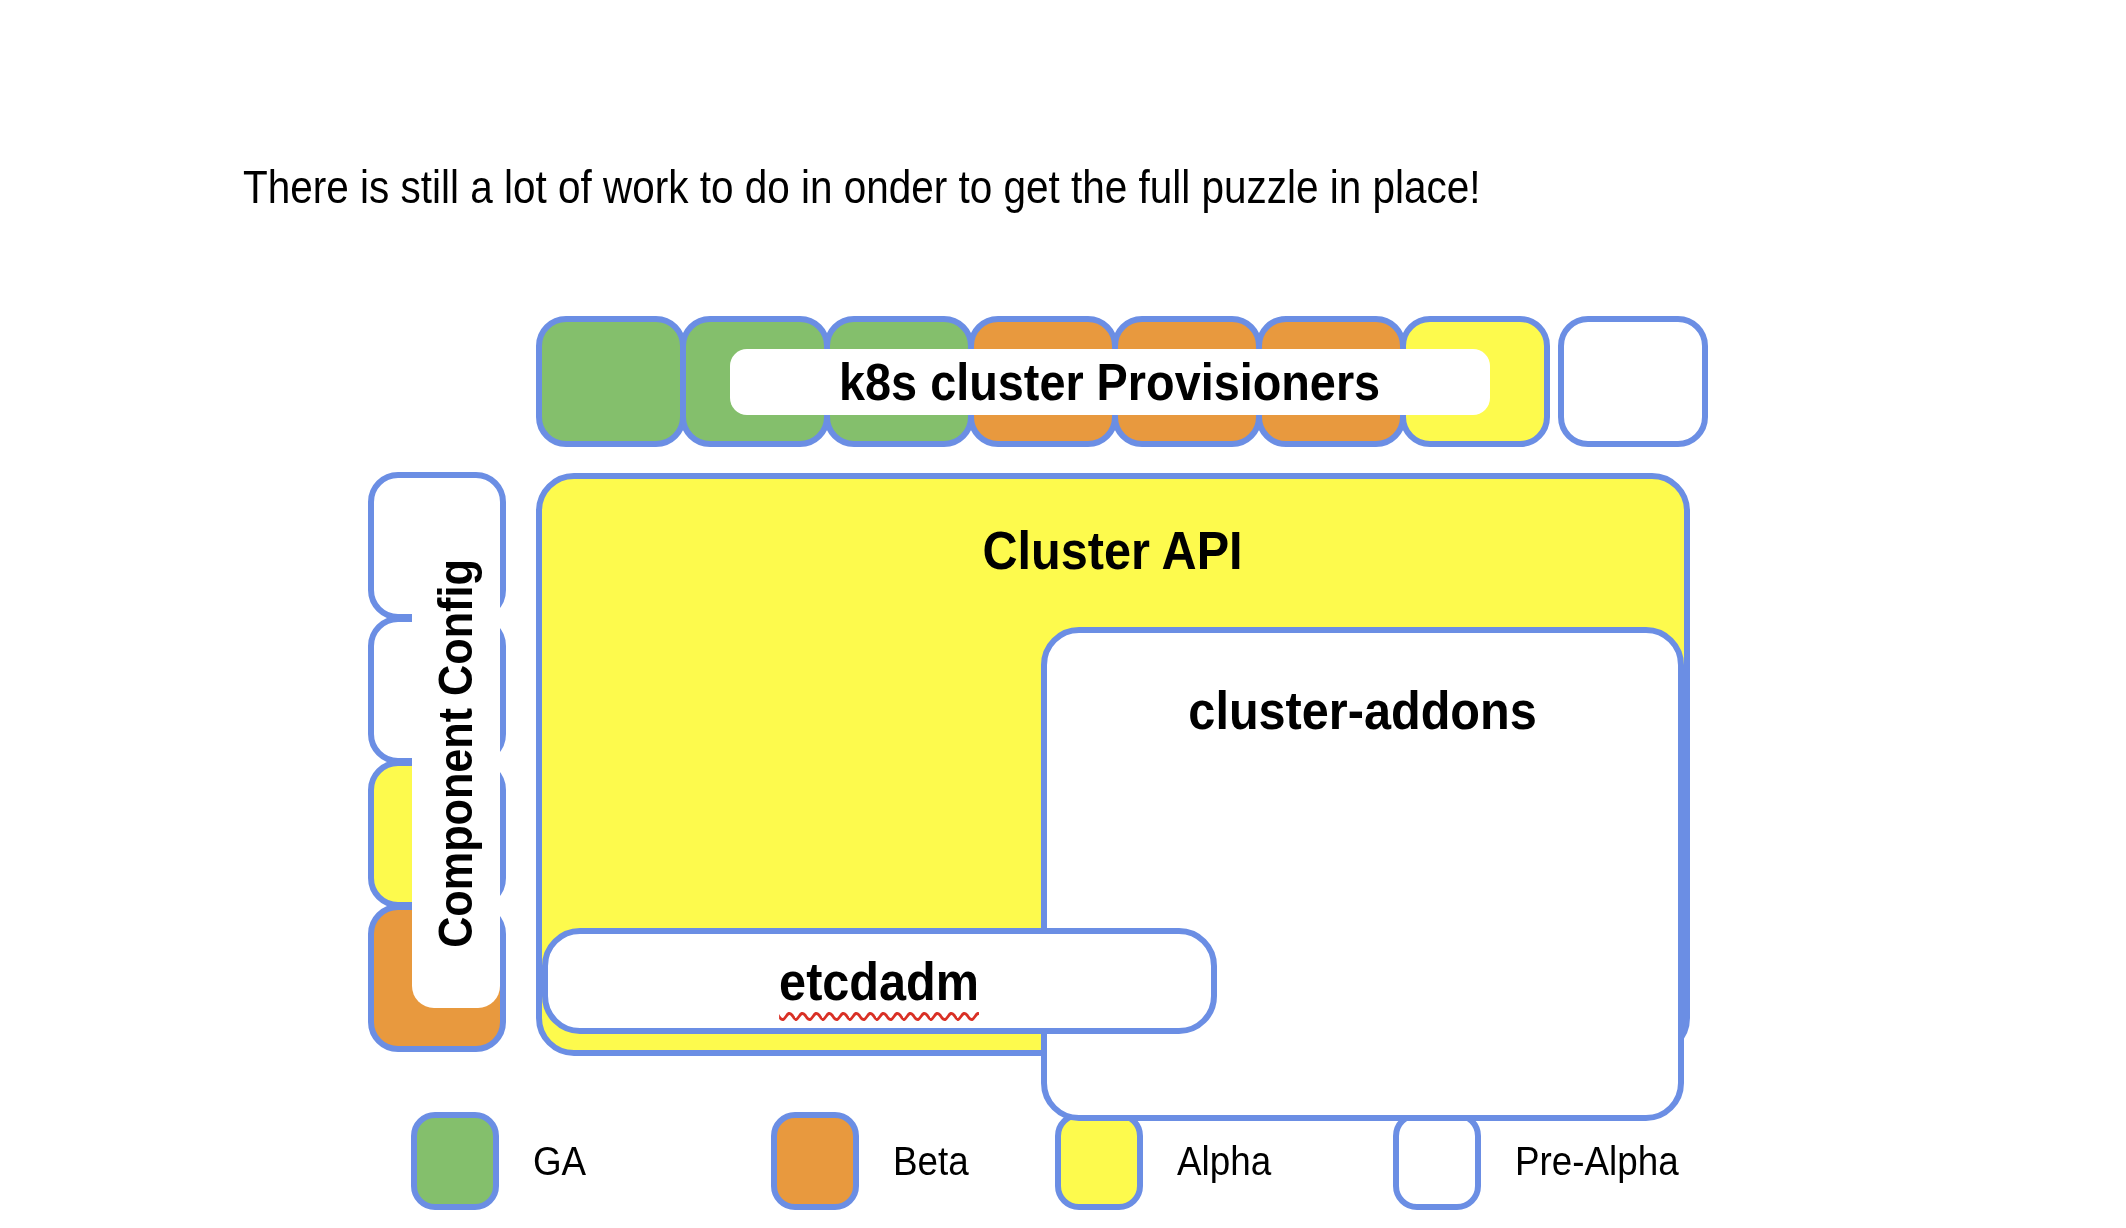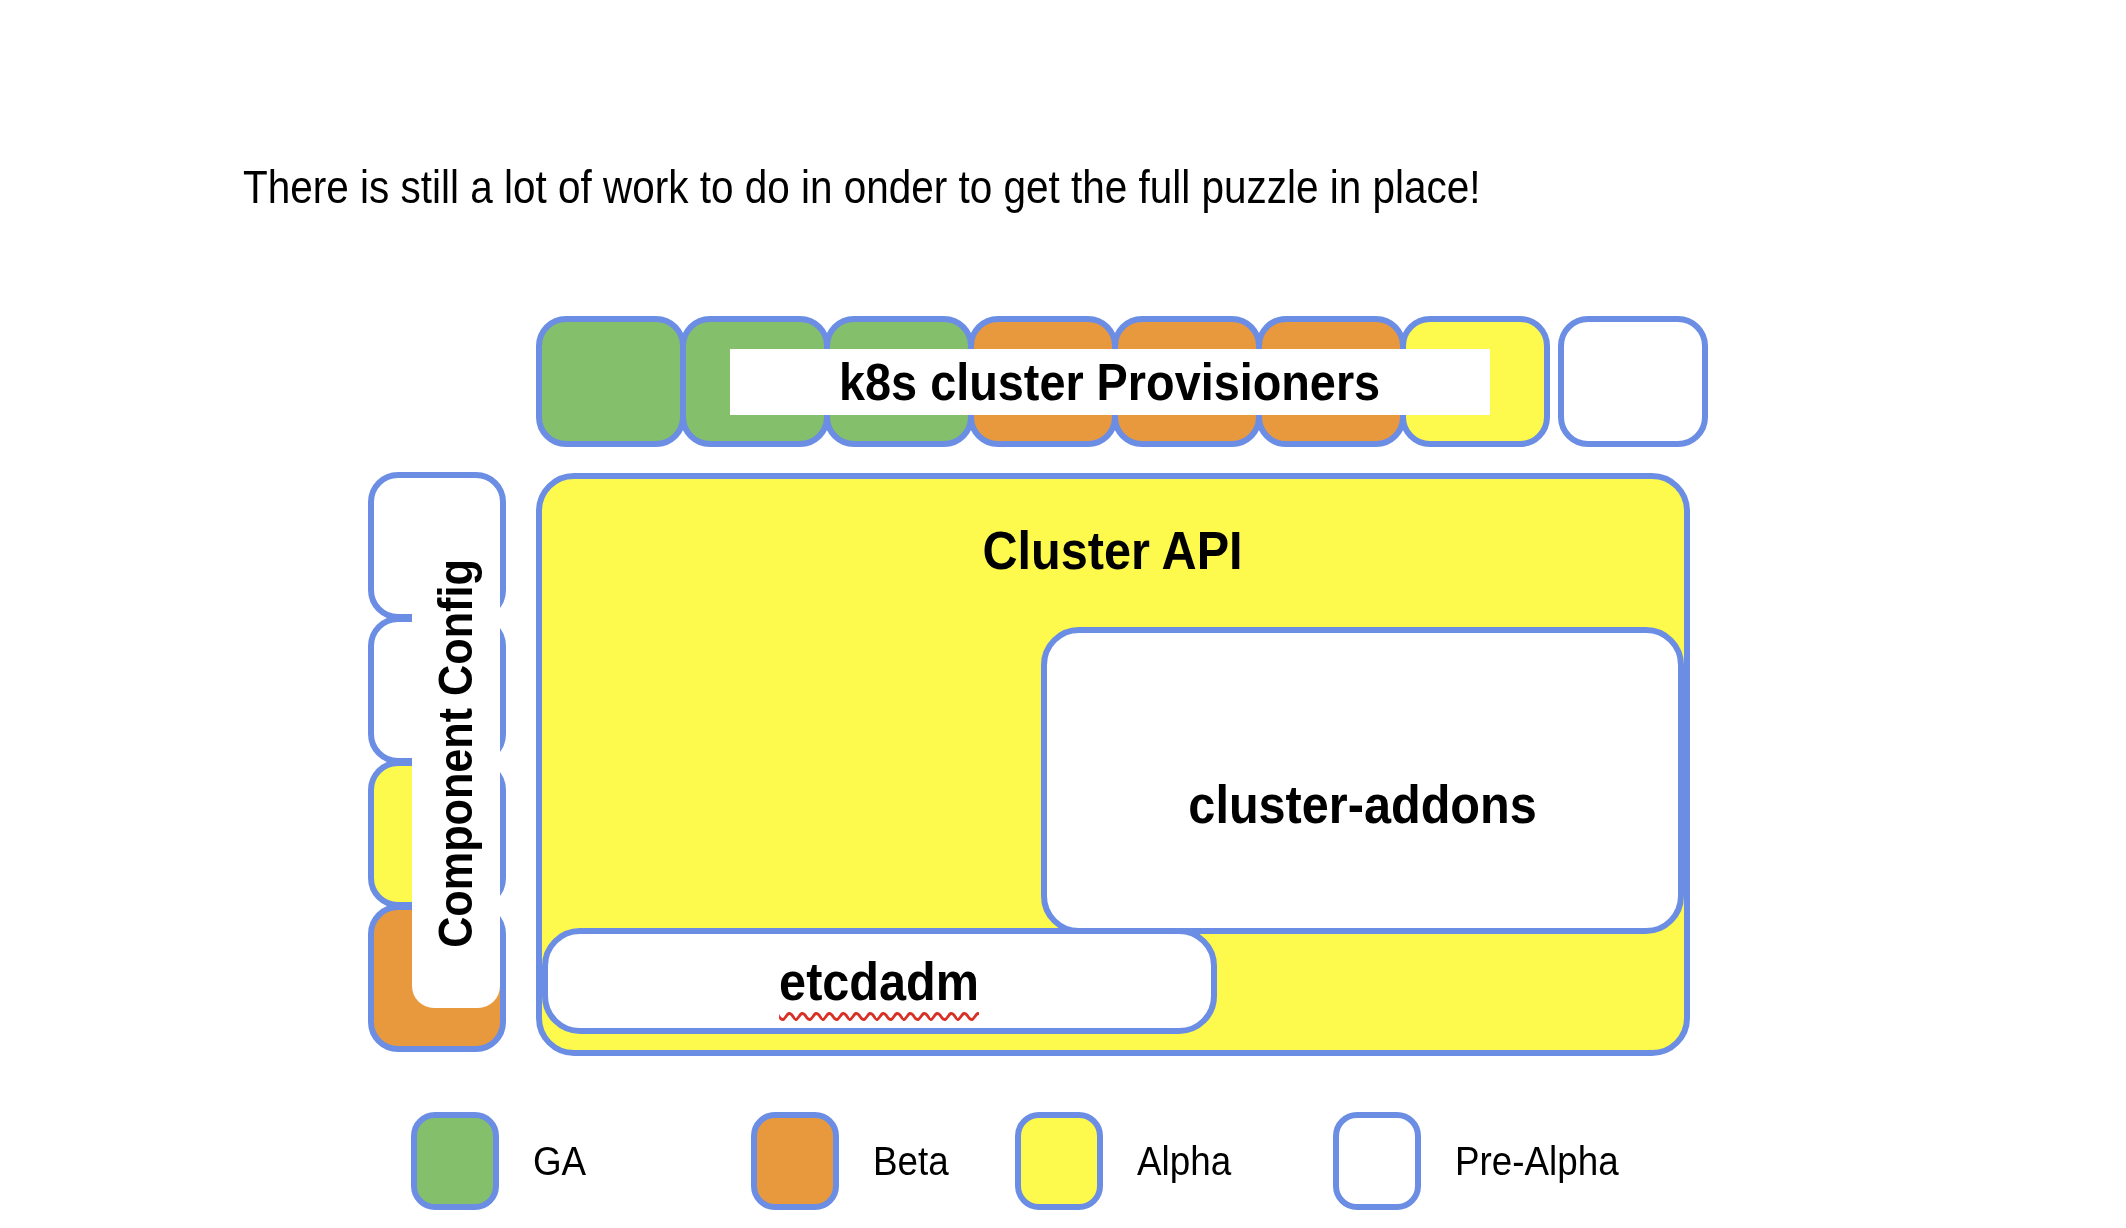--- a/index.html
+++ b/index.html
@@ -19,48 +19,48 @@
   .ga{background-color:var(--ga-green);}
   .beta{background-color:var(--beta-orange);}
   .alpha{background-color:var(--alpha-yellow);}
   .pre-alpha{background-color:var(--pre-alpha-white);}
 
   
   .prov-row{position:absolute;left:536px;top:316px;display:flex;}
   .prov-row .sq{width:150px;height:131px;margin-right:-6px;}
   .prov-row .sq:last-child{margin-left:14px;}
   .prov-label{position:absolute;left:194px;top:33px;width:760px;height:66px;background:#fff;
-              display:flex;align-items:center;justify-content:center;z-index:2;}
+              display:flex;align-items:center;justify-content:center;z-index:2;border-radius:17px;}
   .prov-label span{font-size:52px;font-weight:bold;}
 
   
   .cc-stack{position:absolute;left:368px;top:476px;width:138px;}
   .cc-stack .sq{width:138px;height:148px;margin-top:-4px;}
   .cc-stack .sq:first-child{margin-top:0;}
   .cc-label{position:absolute;left:44px;top:22px;width:88px;height:510px;background:#fff;border-radius:22px;
             display:flex;align-items:center;justify-content:center;z-index:2;}
   .cc-label span{font-size:48px;font-weight:bold;white-space:nowrap;display:inline-block;
                  transform:rotate(-90deg) scaleX(0.9);}
 
   
   .block{position:absolute;box-sizing:border-box;border:6px solid var(--border-blue);border-radius:38px;
          display:flex;justify-content:center;align-items:flex-start;}
   .block-label{font-size:54px;font-weight:bold;}
   #cluster-api{left:536px;top:473px;width:1154px;height:583px;background:var(--alpha-yellow);z-index:1;}
   #cluster-api .block-label{margin-top:40px;}
-  #cluster-addons{left:1041px;top:627px;width:643px;height:307px;background:var(--pre-alpha-white);z-index:2;align-items:center;}
+  #cluster-addons{left:1041px;top:627px;width:643px;height:494px;background:var(--pre-alpha-white);z-index:2;}
   #cluster-addons .block-label{margin-top:46px;}
   #kubeadm{left:767px;top:786px;width:680px;height:258px;background:var(--ga-green);z-index:3;}
   #kubeadm .block-label{margin-top:36px;}
   #etcdadm{left:542px;top:928px;width:675px;height:106px;background:var(--pre-alpha-white);z-index:4;align-items:center;}
   .misspelled{text-decoration:underline wavy var(--spellcheck-red);
               text-decoration-thickness:3px;text-underline-offset:12px;}
 
   
-  .legend{position:absolute;left:411px;top:1112px;display:flex;align-items:center;}
+  .legend{position:absolute;left:411px;top:1112px;display:flex;align-items:center;gap:20px;}
   .legend-item{display:flex;align-items:center;}
   .legend-item:nth-child(1){width:340px;}
   .legend-item:nth-child(2){width:264px;}
   .legend-item:nth-child(3){width:318px;}
   .legend-swatch{width:88px;height:98px;box-sizing:border-box;border:6px solid var(--border-blue);
                  border-radius:24px;margin-right:34px;flex:none;}
   .legend-label{font-size:40px;display:inline-block;transform:scaleX(0.92);transform-origin:left center;}
 </style>
 </head>
 <body>

